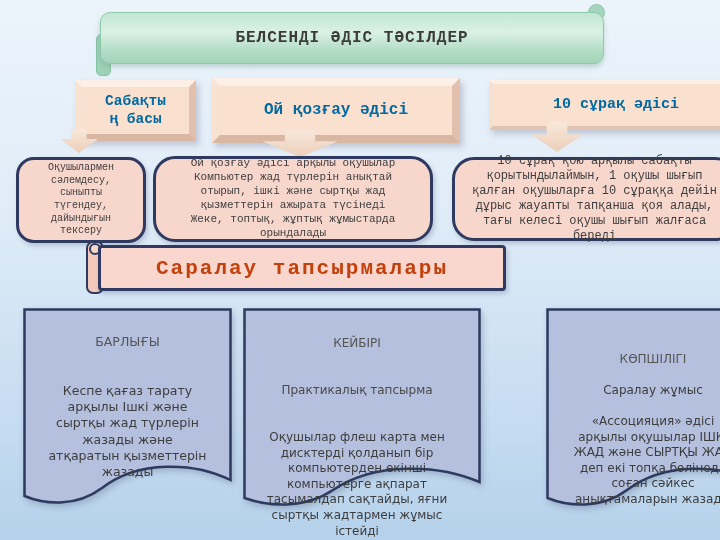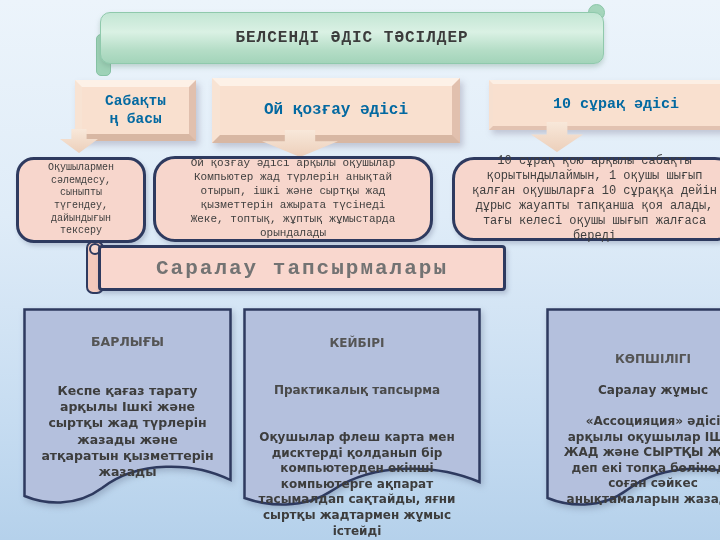--- a/index.html
+++ b/index.html
@@ -55,25 +55,25 @@
   .dbox3{left:452px;top:157px;width:279px;height:78px;font-size:12px;}
 
   
   .sec-roll{left:86px;top:241px;width:14px;height:49px;background:#f3c9bc;border:2.5px solid #2e3a5f;border-radius:7px;}
   .sec-curl{left:89px;top:243px;width:8px;height:8px;background:#f7d6cc;border:2px solid #2e3a5f;border-radius:50%;}
   .section-banner{
     left:98px;top:245px;width:402px;height:40px;
     background:#f9d7ce;border:3px solid #2e3a5f;border-radius:4px;
     box-shadow:2px 3px 4px rgba(100,110,140,.3);
     display:flex;align-items:center;justify-content:center;
-    font-size:21px;font-weight:bold;letter-spacing:2px;color:#737373;
+    font-size:21px;font-weight:bold;letter-spacing:2px;color:#c2410c;
   }
 
   
-  .card{position:absolute;font-weight:bold;}
+  .card{position:absolute;}
   .card svg{position:absolute;left:0;top:0;filter:drop-shadow(2px 3px 3px rgba(90,100,130,.35));}
   .card-text{position:absolute;left:10px;right:10px;text-align:center;font-size:12px;line-height:1.3;color:#3d3d3d;white-space:pre-line;}
   .card1 .card-text{top:10px;font-size:12.5px;}
   .card2 .card-text{top:12px;}
   .card3 .card-text{top:28px;}
   .card-heading{color:#555;}
   .card1 .card-heading,.card2 .card-heading{margin-bottom:16px;}
   .card2 .card-sub{margin-bottom:16px;color:#4a4a4a;}
   .card1{left:23px;top:308px;width:209px;height:200px;}
   .card2{left:243px;top:308px;width:228px;height:202px;}

